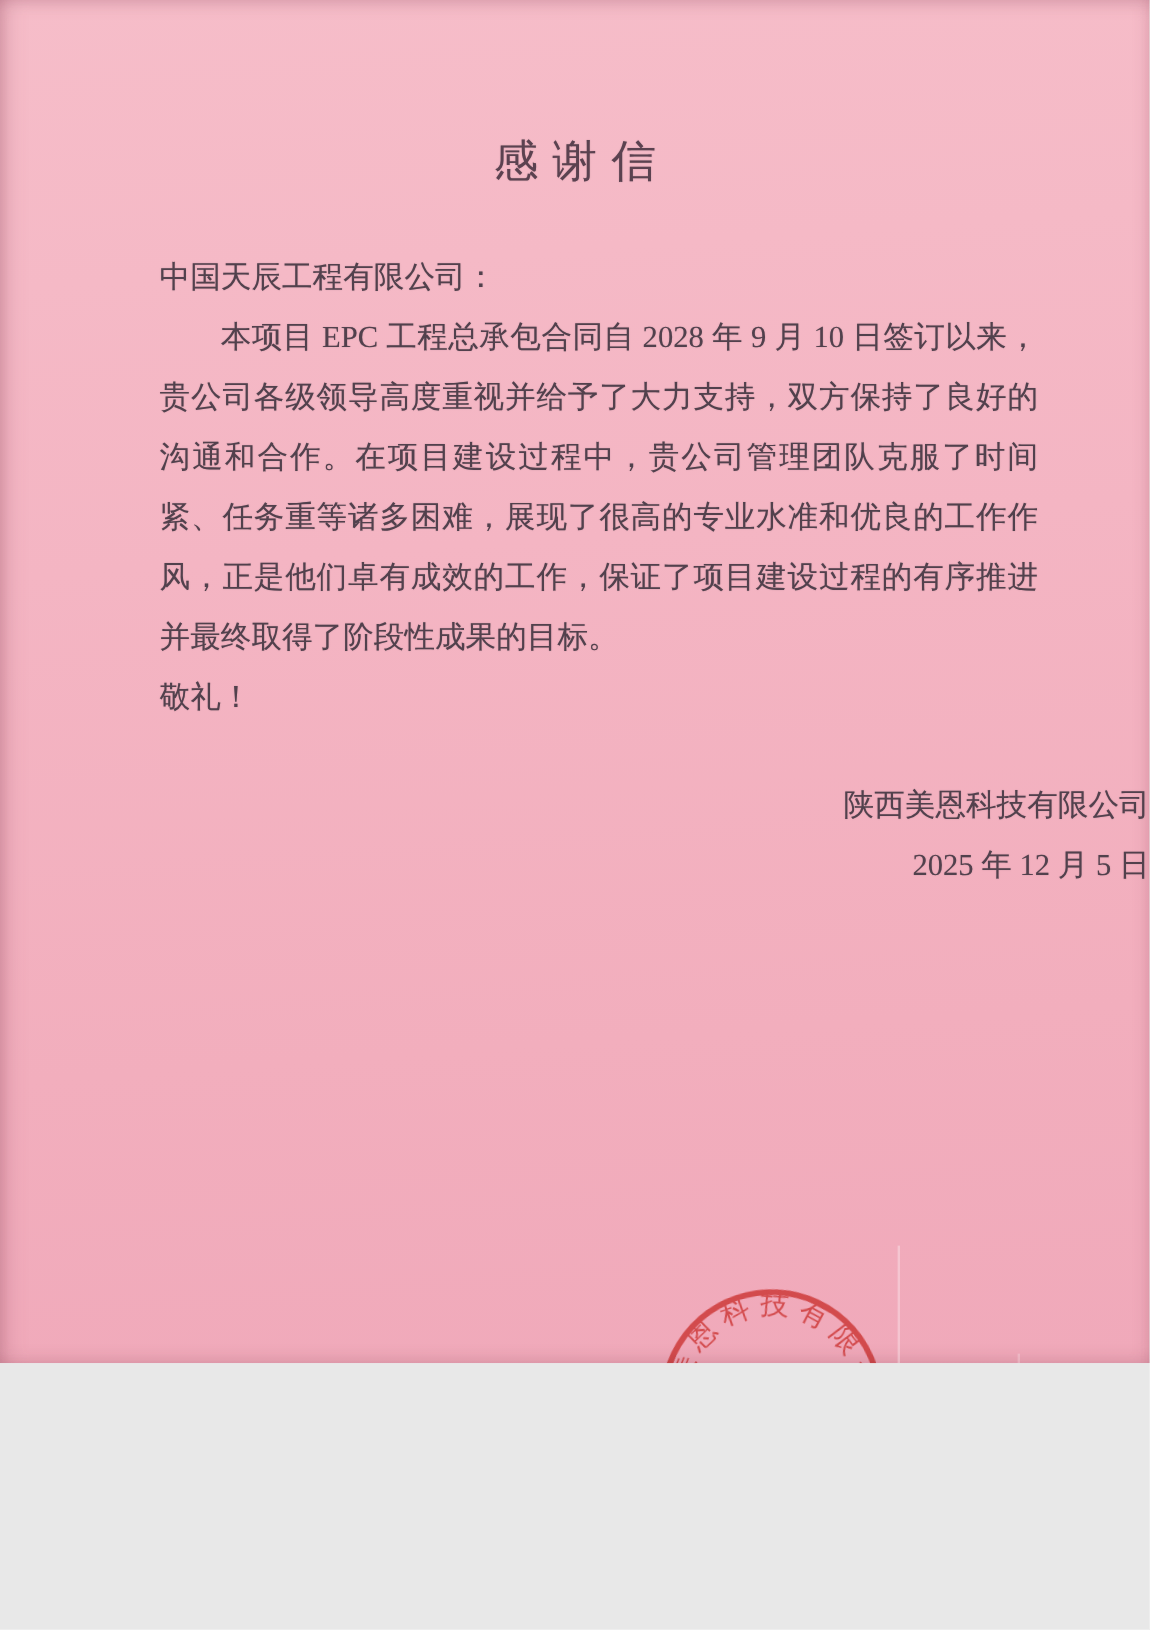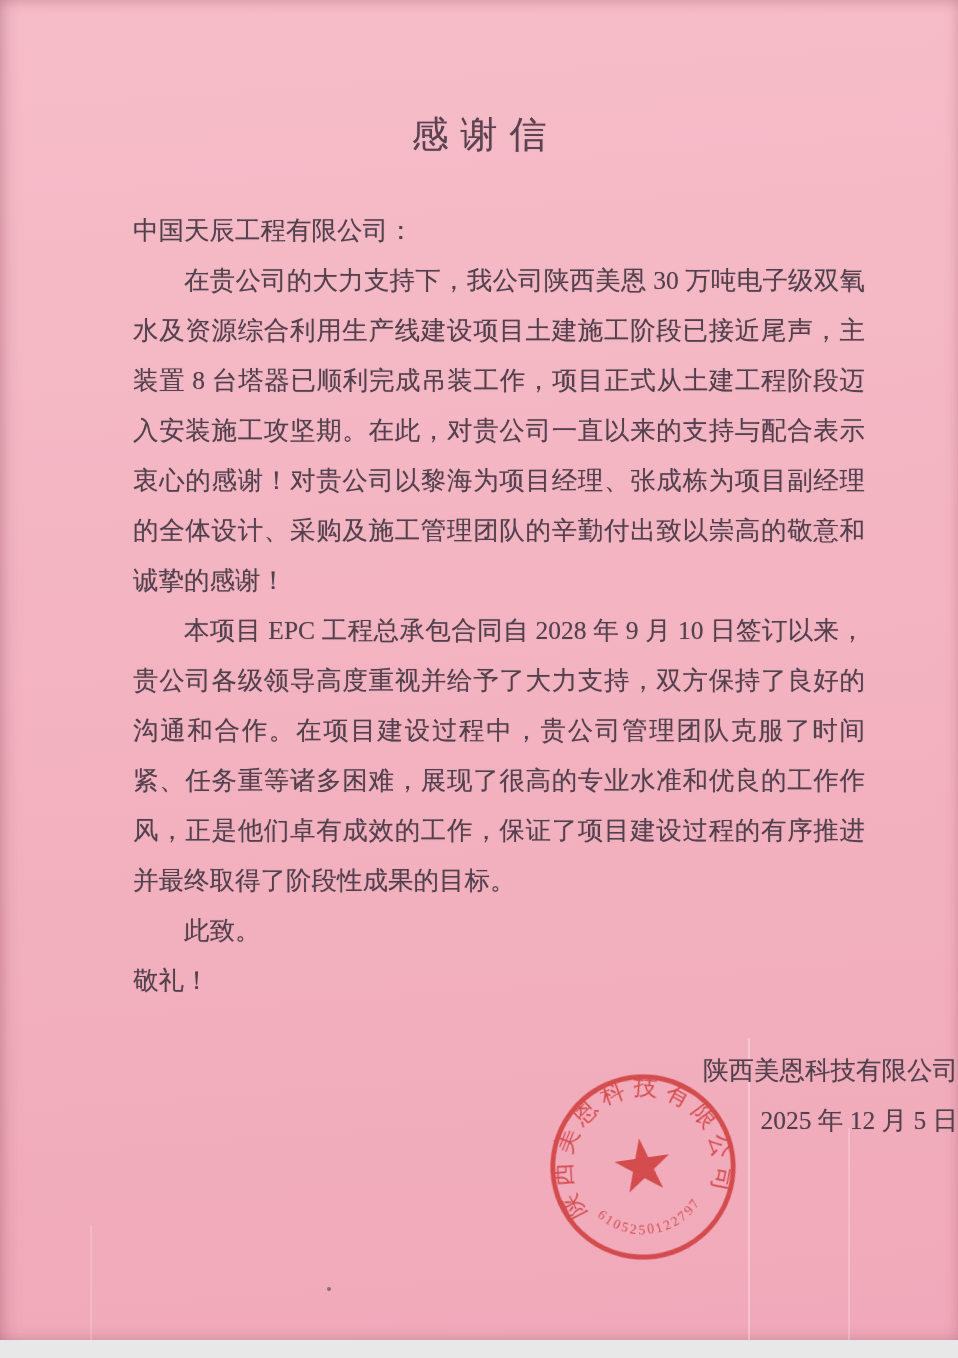--- a/index.html
+++ b/index.html
@@ -1,18 +1,18 @@
 <!DOCTYPE html>
 <html><head>
 <meta charset="utf-8">
 <style>
   html,body { margin:0; padding:0; background:#e8e8e8; }
   .page {
     position:relative;
-    width:958px; height:1340px;
+    width:958px; height:1136px;
     margin:0 auto;
     background:linear-gradient(176deg, #f6bdc9 0%, #f4b5c3 40%, #f2aebd 75%, #f0a9ba 100%);
     box-shadow:
       inset 12px 0 20px -12px rgba(150,80,100,.5),
       inset -8px 0 16px -10px rgba(150,80,100,.32),
       inset 0 10px 16px -10px rgba(150,80,100,.28),
       inset 0 -10px 16px -10px rgba(150,80,100,.22);
     overflow:hidden;
     font-family:"Liberation Serif","DejaVu Serif",serif;
     color:#52414d;
@@ -74,23 +74,21 @@
 
   <div class="crease crease-1"></div>
   <div class="crease crease-2"></div>
   <div class="crease crease-3"></div>
   <div class="speck"></div>
 
   <h1 class="title">感谢信</h1>
 
   <div class="body">
     <p class="recipient">中国天辰工程有限公司：</p>
-    <p class="para">在贵公司的大力支持下，我公司陕西美恩 30 万吨电子级双氧水及资源综合利用生产线建设项目土建施工阶段已接近尾声，主装置 8 台塔器已顺利完成吊装工作，项目正式从土建工程阶段迈入安装施工攻坚期。在此，对贵公司一直以来的支持与配合表示衷心的感谢！对贵公司以黎海为项目经理、张成栋为项目副经理的全体设计、采购及施工管理团队的辛勤付出致以崇高的敬意和诚挚的感谢！</p>
     <p class="para">本项目 EPC 工程总承包合同自 2028 年 9 月 10 日签订以来，贵公司各级领导高度重视并给予了大力支持，双方保持了良好的沟通和合作。在项目建设过程中，贵公司管理团队克服了时间紧、任务重等诸多困难，展现了很高的专业水准和优良的工作作风，正是他们卓有成效的工作，保证了项目建设过程的有序推进并最终取得了阶段性成果的目标。</p>
-    <p class="closing">此致。</p>
     <p class="salute">敬礼！</p>
   </div>
 
   <div class="sign-block">
     <p class="signature">陕西美恩科技有限公司</p>
     <p class="sign-date">2025 年 12 月 5 日</p>
   </div>
 
   <div class="stamp">
     <svg viewBox="0 0 200 200">

